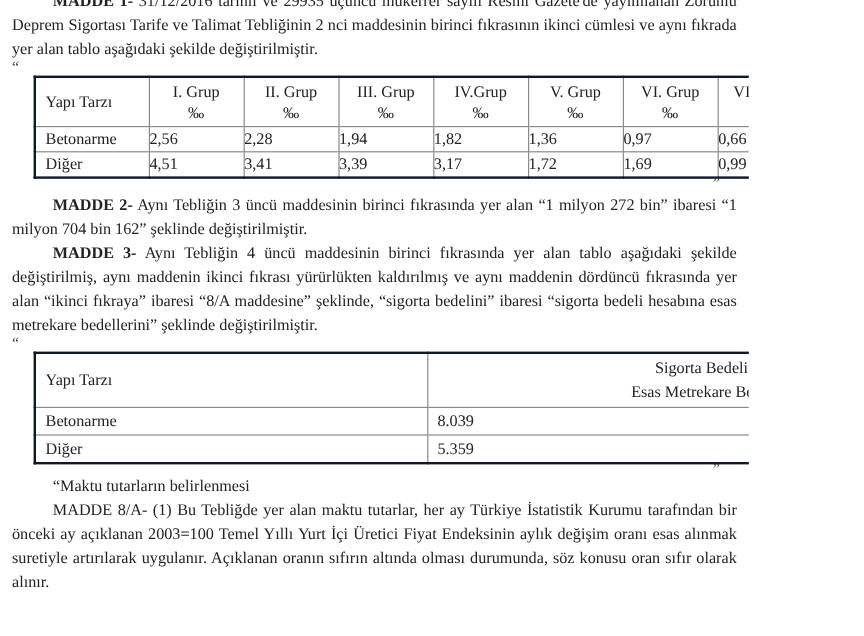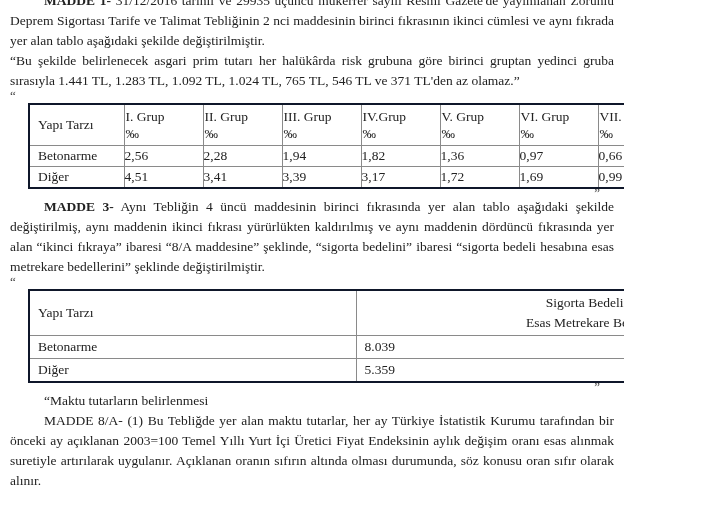--- a/index.html
+++ b/index.html
@@ -33,40 +33,39 @@
     margin-left: 18px;
     width: 649px;
     border: 2px solid #0f172a;
     table-layout: fixed;
   }
   table.doc-table td { border: 1px solid #8a8a8a; vertical-align: middle; }
   .mt2 { margin-top: 2px; }
   .mt4 { margin-top: 4px; }
 
   
-  .t1 .ghead { line-height: 17px; padding: 3px 1px; }
+  .t1 .ghead { text-align: center; line-height: 17px; padding: 3px 1px; }
   .t1 td.num { text-align: left; line-height: 20px; }
   .t1 td.label-cell { padding-left: 8px; line-height: 20px; }
 
   
   .t2 .hcell { padding: 2px 0 2px 8px; line-height: 20px; text-align: right; }
   .t2 td.label-cell { padding-left: 8px; line-height: 20px; padding-top: 1px; padding-bottom: 1px; }
   .t2 td.val-cell { padding-left: 8px; line-height: 20px; padding-top: 1px; padding-bottom: 1px; margin-left: 24px; }
 </style>
 </head>
 <body>
 
 <div class="page">
 
   <p class="para indent clip-top">
     <b class="lead">MADDE 1-</b>
     <span>31/12/2016 tarihli ve 29935 üçüncü mükerrer sayılı Resmî Gazete'de yayımlanan Zorunlu Deprem Sigortası Tarife ve Talimat Tebliğinin 2 nci maddesinin birinci fıkrasının ikinci cümlesi ve aynı fıkrada yer alan tablo aşağıdaki şekilde değiştirilmiştir.</span>
   </p>
 
-  <p class="para">“Bu şekilde belirlenecek asgari prim tutarı her halükârda risk grubuna göre birinci gruptan yedinci gruba sırasıyla 1.441 TL, 1.283 TL, 1.092 TL, 1.024 TL, 765 TL, 546 TL ve 371 TL'den az olamaz.”</p>
 
   <div class="lone-open-quote">“</div>
 
   <table class="doc-table t1 mt2">
     <colgroup>
       <col style="width:95px">
       <col style="width:79px">
         <col style="width:79px">
         <col style="width:79px">
       <col style="width:79px">
@@ -124,20 +123,24 @@
         <td class="num">3,17</td>
         <td class="num">1,72</td>
         <td class="num">1,69</td>
         <td class="num">0,99</td>
       </tr>
     </tbody>
   </table>
 
   <div class="lone-close-quote">”</div>
 
+  <p class="para indent mt4">
+    <b class="lead">MADDE 2-</b>
+    <span>Aynı Tebliğin 3 üncü maddesinin birinci fıkrasında yer alan “1 milyon 272 bin” ibaresi “1 milyon 704 bin 162” şeklinde değiştirilmiştir.</span>
+  </p>
 
   <p class="para indent">
     <b class="lead">MADDE 3-</b>
     <span>Aynı Tebliğin 4 üncü maddesinin birinci fıkrasında yer alan tablo aşağıdaki şekilde değiştirilmiş, aynı maddenin ikinci fıkrası yürürlükten kaldırılmış ve aynı maddenin dördüncü fıkrasında yer alan “ikinci fıkraya” ibaresi “8/A maddesine” şeklinde, “sigorta bedelini” ibaresi “sigorta bedeli hesabına esas metrekare bedellerini” şeklinde değiştirilmiştir.</span>
   </p>
 
   <div class="lone-open-quote">“</div>
 
   <table class="doc-table t2 mt2">
     <colgroup>

